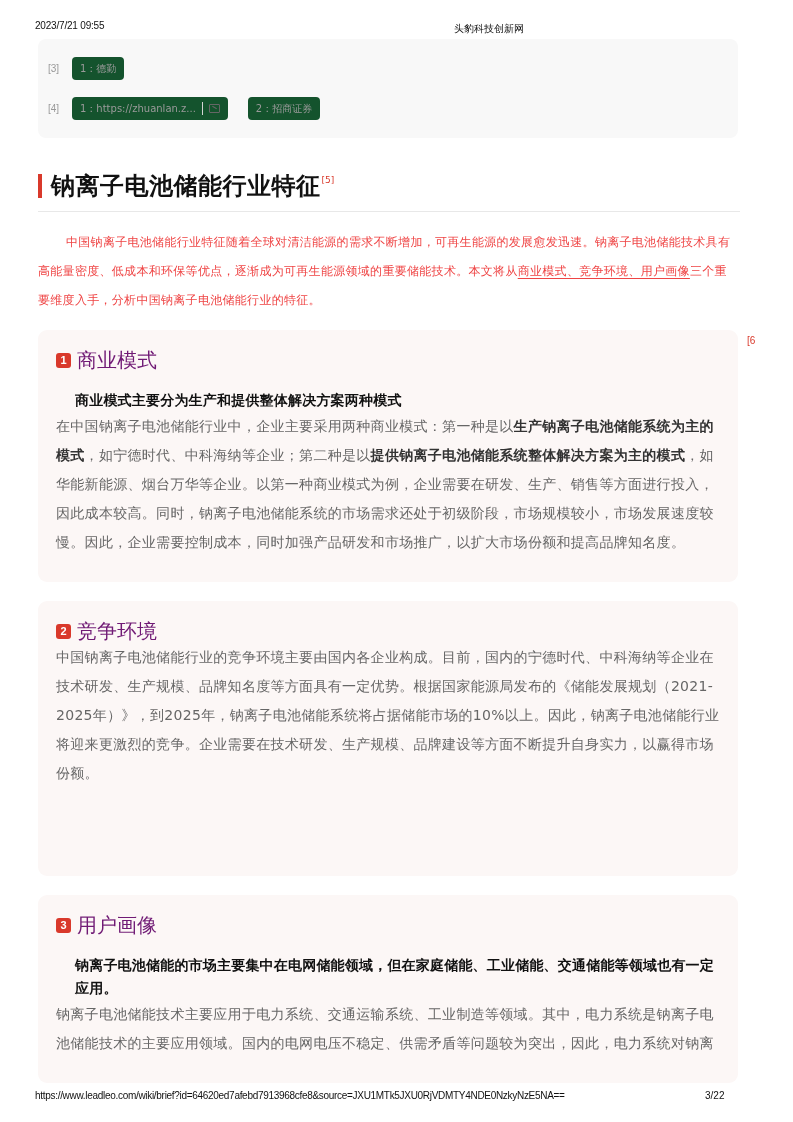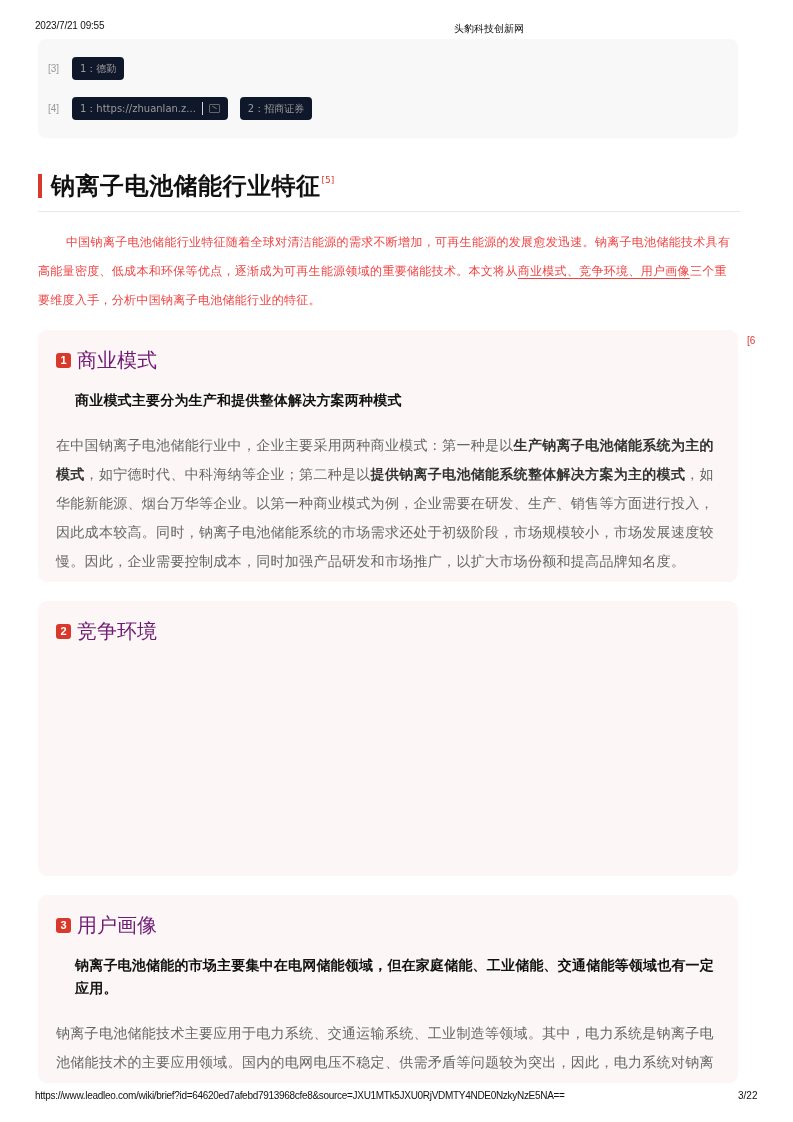--- a/index.html
+++ b/index.html
@@ -2,47 +2,47 @@
 <html><head>
 <meta charset="utf-8">
 <style>
   * { box-sizing: border-box; margin: 0; padding: 0; }
   html, body { width: 793px; height: 1122px; background: #ffffff; overflow: hidden; }
   body { position: relative; font-family: "DejaVu Sans", "Liberation Sans", sans-serif; color: #222; }
 
   .print-header-left { position: absolute; left: 35px; top: 20px; font-family: "Liberation Sans", sans-serif; font-size: 10px; color: #111; letter-spacing: -0.2px; }
   .print-header-center { position: absolute; left: 418px; top: 22px; font-size: 10px; color: #111; margin-left: 36px; }
   .print-footer-left { position: absolute; left: 35px; top: 1090px; font-family: "Liberation Sans", sans-serif; font-size: 10px; color: #111; letter-spacing: -0.3px; }
-  .print-footer-right { position: absolute; left: 738px; top: 1090px; font-family: "Liberation Sans", sans-serif; font-size: 10px; color: #111; }
+  .print-footer-right { position: absolute; left: 705px; top: 1090px; font-family: "Liberation Sans", sans-serif; font-size: 10px; color: #111; }
 
   .refs-box { position: absolute; left: 38px; top: 39px; width: 700px; height: 99px; background: #f8f8f8; border-radius: 8px; }
   .ref-row { position: absolute; left: 10px; display: flex; align-items: center; gap: 8px; }
   .ref-num { font-size: 10px; color: #999; font-family: "Liberation Sans", sans-serif; width: 16px; }
-  .chip { background: #0f172a; border-radius: 4px; height: 23px; padding: 0 8px; display: flex; align-items: center; font-size: 10px; color: #9a9a9a; gap: 6px; }
+  .chip { background: #14532d; border-radius: 4px; height: 23px; padding: 0 8px; display: flex; align-items: center; font-size: 10px; color: #9a9a9a; gap: 6px; }
   .chip .sep { width: 1px; height: 13px; background: #d4d4d4; }
   .chip .link-icon { width: 11px; height: 9px; border: 1.2px solid #666; border-radius: 1px; position: relative; }
   .chip .link-icon::after { content: ""; position: absolute; left: 2px; top: 2px; width: 5px; height: 1.2px; background: #666; transform: rotate(30deg); }
 
   .section-title { position: absolute; left: 38px; top: 174px; height: 24px; display: flex; align-items: center; }
   .title-bar { width: 4px; height: 24px; background: #d9392b; margin-right: 9px; }
   .title-text { font-size: 24px; font-weight: bold; color: #111; letter-spacing: 0.5px; }
   .title-sup { font-size: 9px; color: #d9392b; align-self: flex-start; margin-left: 1px; margin-top: 1px; }
   .title-rule { position: absolute; left: 38px; top: 211px; width: 702px; height: 1px; background: #e8e8e8; }
 
   .intro { position: absolute; left: 38px; top: 228px; width: 700px; font-size: 12px; line-height: 29px; color: #ef4444; text-indent: 28px; letter-spacing: 0.3px; }
   .intro .ul { text-decoration: underline; text-underline-offset: 3px; }
 
   .side-ref { position: absolute; left: 747px; top: 335px; font-size: 10px; color: #d9392b; font-family: "Liberation Sans", sans-serif; }
 
   .card { position: absolute; left: 38px; width: 700px; background: #fcf7f6; border-radius: 9px; padding: 18px 18px 0 18px; }
   .card-head { display: flex; align-items: center; height: 24px; }
   .badge { width: 15px; height: 15px; background: #d9392b; color: #fff; border-radius: 3px; font-size: 11px; font-weight: bold; display: flex; align-items: center; justify-content: center; margin-right: 6px; font-family: "Liberation Sans", sans-serif; }
   .card-title { font-size: 20px; font-weight: normal; color: #701a75; }
   .card-sub { font-size: 14px; font-weight: bold; color: #111; line-height: 23px; margin-top: 17px; letter-spacing: 0.2px; margin-left: 19px; }
-  .card-body { font-size: 14px; line-height: 29px; color: #666; margin-top: 19px; letter-spacing: 0.3px; }
+  .card-body { font-size: 14px; line-height: 29px; color: #666; margin-top: 0; letter-spacing: 0.3px; }
   .card-body b { color: #333; font-weight: bold; }
 </style>
 </head>
 <body>
 
 <div class="print-header-left">2023/7/21 09:55</div>
 <div class="print-header-center">头豹科技创新网</div>
 
 <div class="refs-box">
   <div class="ref-row" style="top:18px;">
@@ -51,21 +51,21 @@
       <span>1：德勤</span>
     </span>
   </div>
   <div class="ref-row" style="top:58px;">
     <span class="ref-num">[4]</span>
     <span class="chip">
       <span>1：https://zhuanlan.z...</span>
       <span class="sep"></span>
       <span class="link-icon"></span>
     </span>
-    <span class="chip" style="margin-left:4px;">
+    <span class="chip" style="margin-left:12px;">
       <span>2：招商证券</span>
     </span>
   </div>
 </div>
 
 <div class="section-title">
   <span class="title-bar"></span>
   <span class="title-text">钠离子电池储能行业特征</span>
   <sup class="title-sup">[5]</sup>
 </div>
@@ -82,20 +82,21 @@
   </div>
   <div class="card-sub">商业模式主要分为生产和提供整体解决方案两种模式</div>
   <div class="card-body"><span>在中国钠离子电池储能行业中，企业主要采用两种商业模式：第一种是以</span><b>生产钠离子电池储能系统为主的模式</b><span>，如宁德时代、中科海纳等企业；第二种是以</span><b>提供钠离子电池储能系统整体解决方案为主的模式</b><span>，如华能新能源、烟台万华等企业。以第一种商业模式为例，企业需要在研发、生产、销售等方面进行投入，因此成本较高。同时，钠离子电池储能系统的市场需求还处于初级阶段，市场规模较小，市场发展速度较慢。因此，企业需要控制成本，同时加强产品研发和市场推广，以扩大市场份额和提高品牌知名度。</span></div>
 </div>
 
 <div class="card" style="top:601px; height:275px;">
   <div class="card-head">
     <span class="badge">2</span>
     <span class="card-title">竞争环境</span>
   </div>
+  <div class="card-body">中国钠离子电池储能行业的竞争环境主要由国内各企业构成。目前，国内的宁德时代、中科海纳等企业在技术研发、生产规模、品牌知名度等方面具有一定优势。根据国家能源局发布的《储能发展规划（2021-2025年）》，到2025年，钠离子电池储能系统将占据储能市场的10%以上。因此，钠离子电池储能行业将迎来更激烈的竞争。企业需要在技术研发、生产规模、品牌建设等方面不断提升自身实力，以赢得市场份额。</div>
 </div>
 
 <div class="card" style="top:895px; height:188px; overflow:hidden;">
   <div class="card-head">
     <span class="badge">3</span>
     <span class="card-title">用户画像</span>
   </div>
   <div class="card-sub">钠离子电池储能的市场主要集中在电网储能领域，但在家庭储能、工业储能、交通储能等领域也有一定应用。</div>
   <div class="card-body">钠离子电池储能技术主要应用于电力系统、交通运输系统、工业制造等领域。其中，电力系统是钠离子电池储能技术的主要应用领域。国内的电网电压不稳定、供需矛盾等问题较为突出，因此，电力系统对钠离</div>
 </div>

